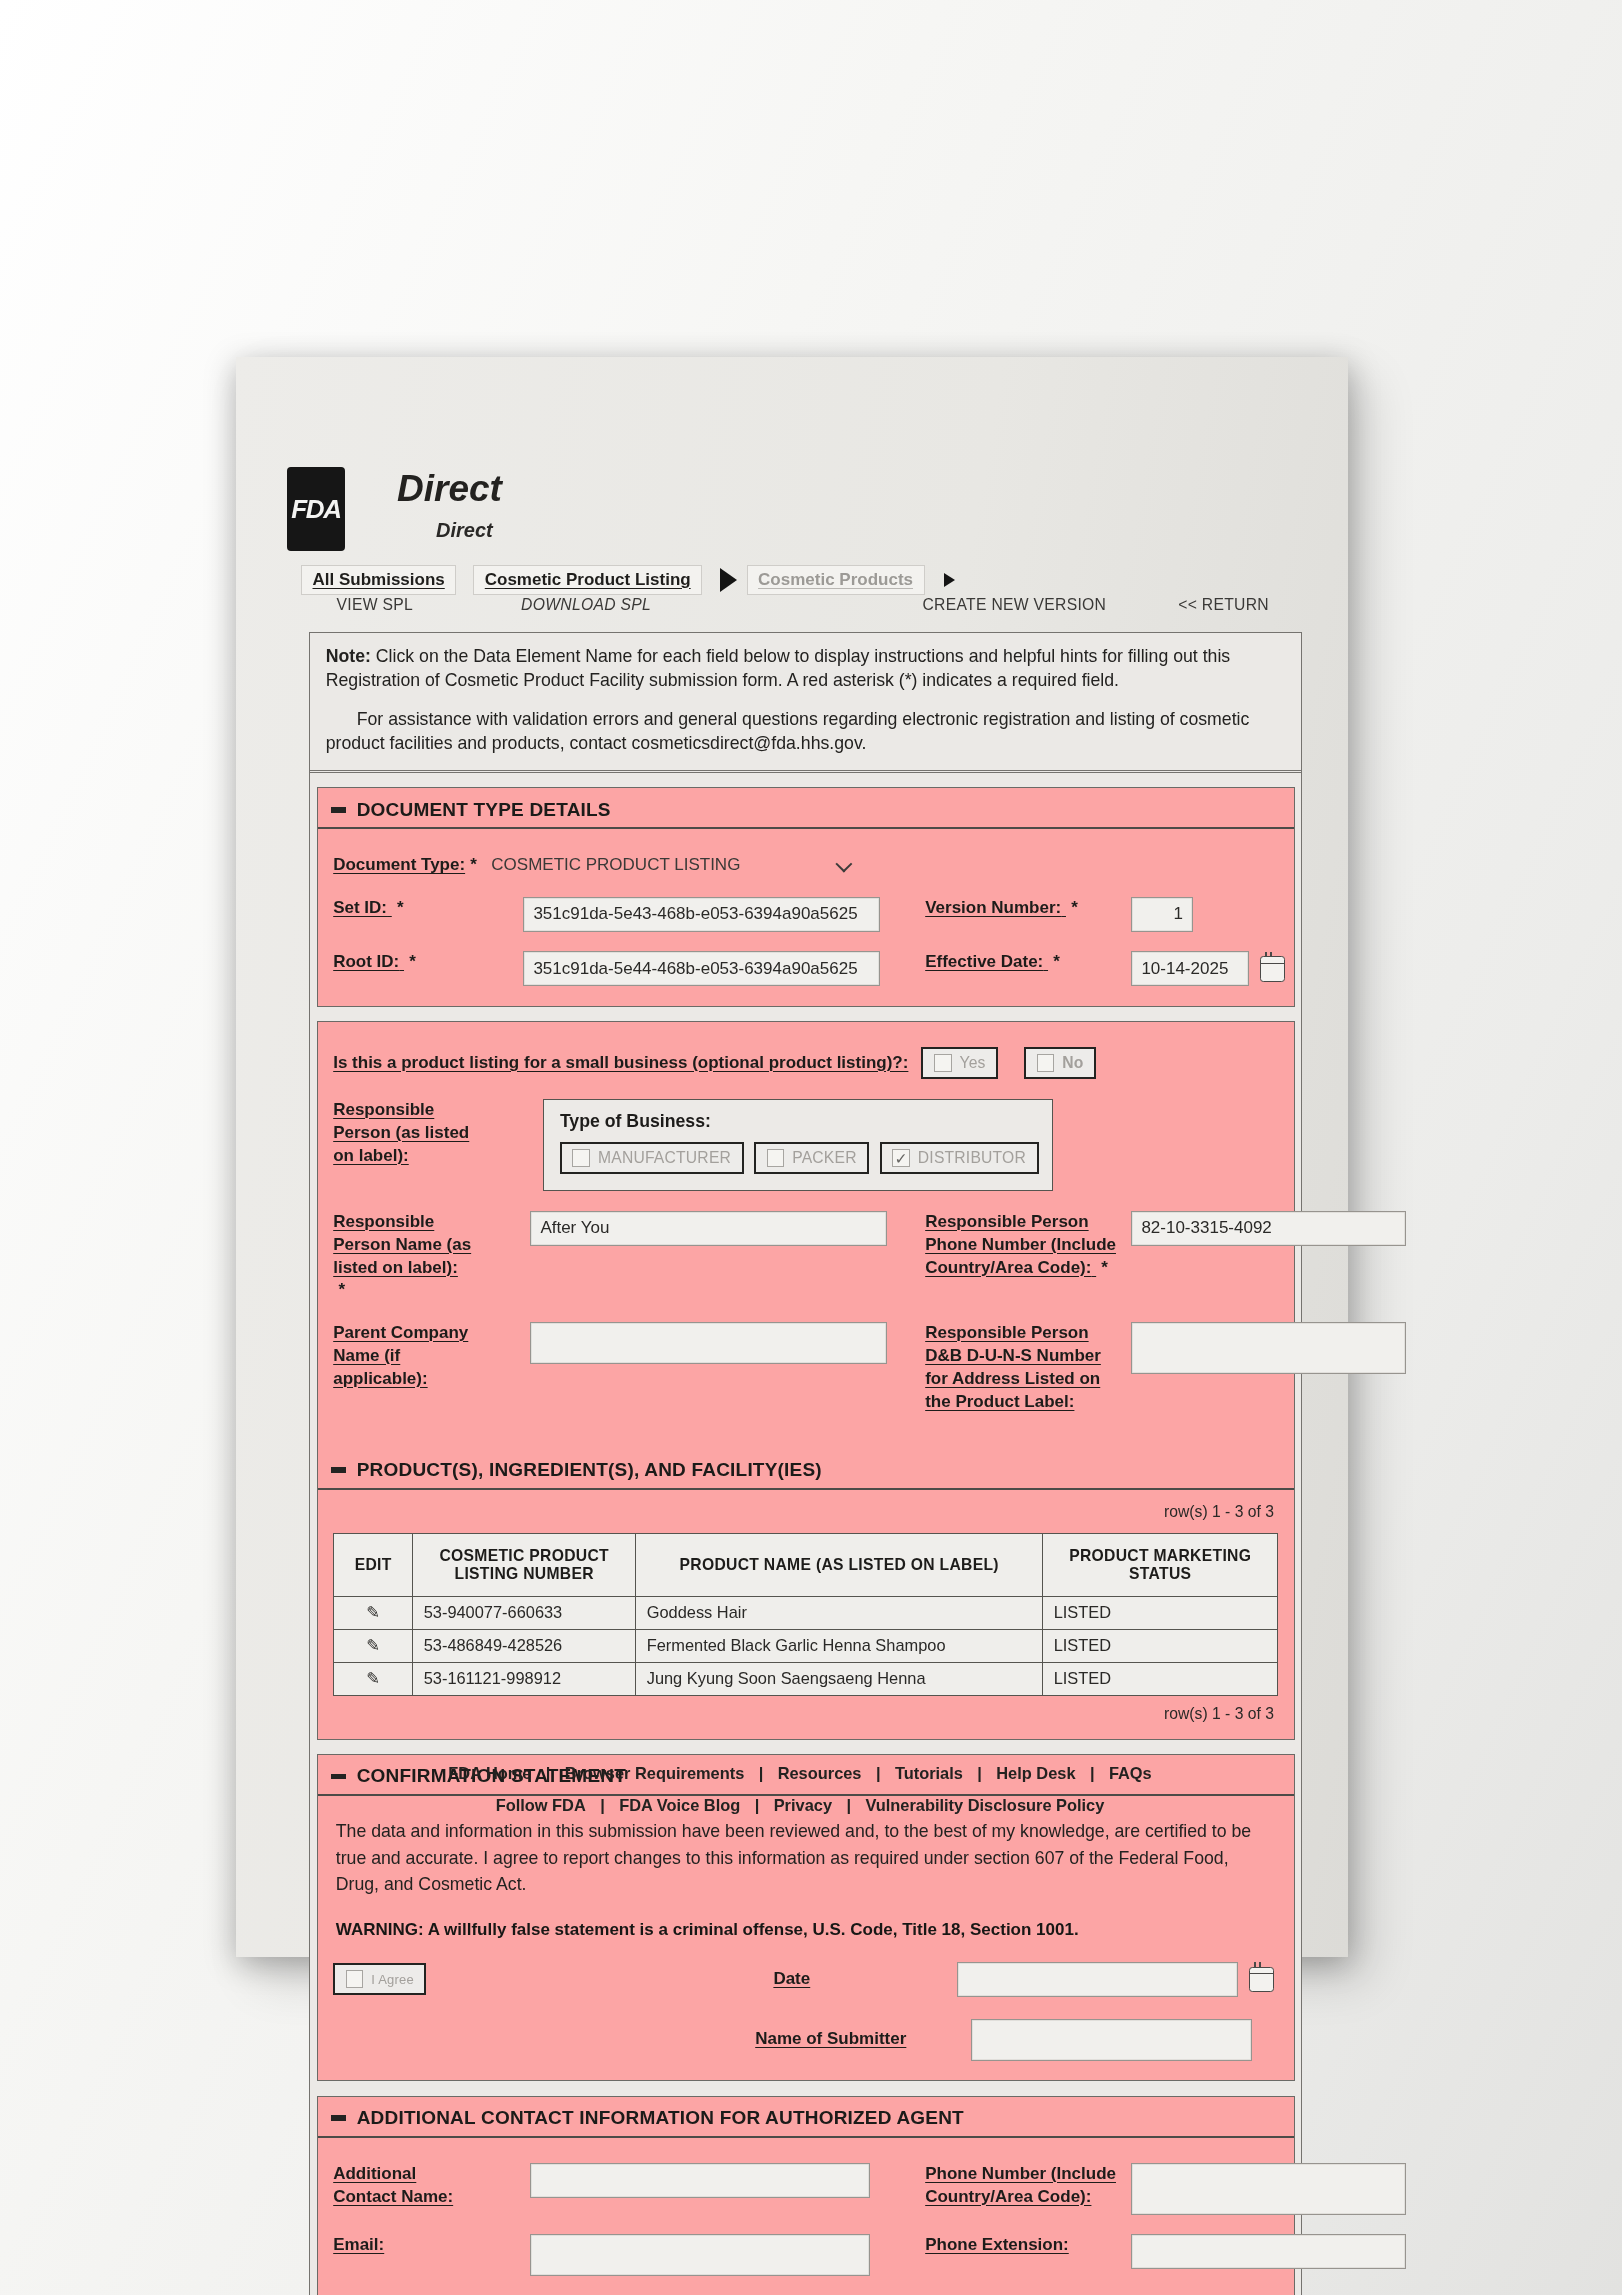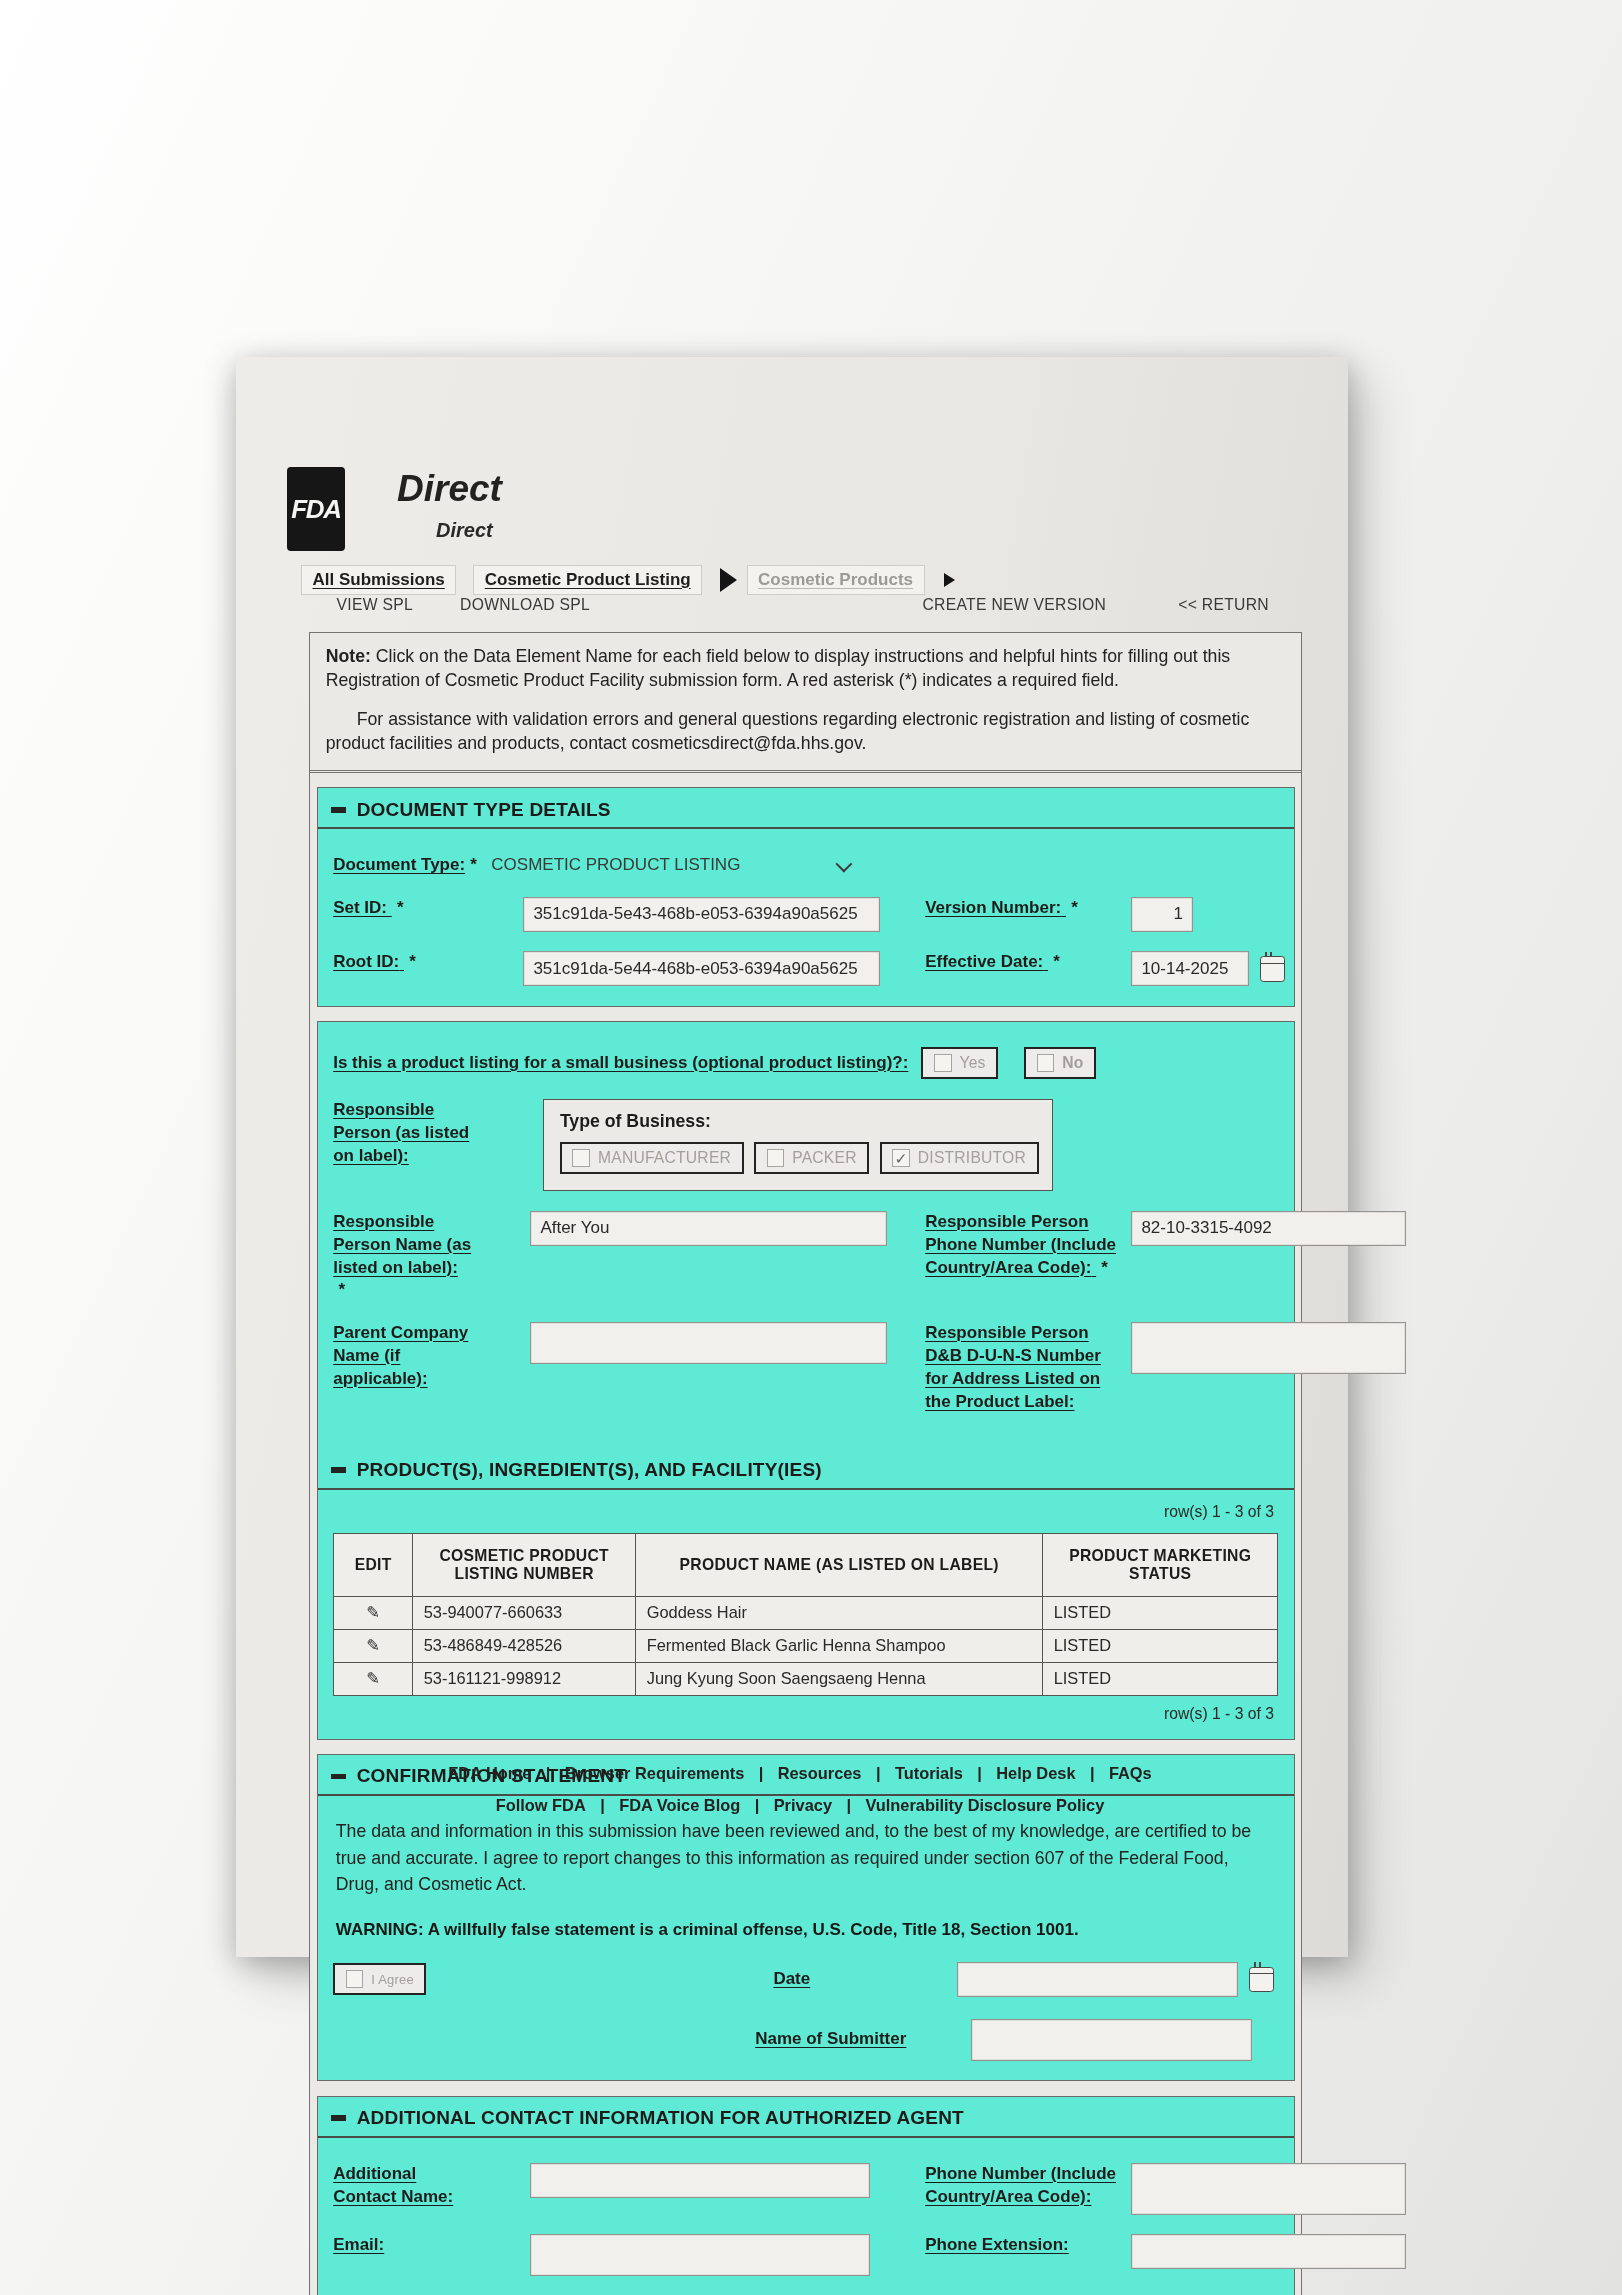--- a/index.html
+++ b/index.html
@@ -22,31 +22,31 @@
   .tabs{position:absolute;left:65px;top:208px;display:flex;align-items:center;gap:17px;}
   .tab{background:#f3f2ef;border:0.7px solid #cfcdc9;padding:3.9px 10.5px;font-weight:bold;font-size:17px;
     text-decoration:underline;text-underline-offset:2.6px;cursor:pointer;white-space:nowrap;text-align:right;}
   .tab.dim{color:#9c9a96;text-decoration-color:#b9b7b3;}
   .tri-big{width:0;height:0;border-top:12.4px solid transparent;border-bottom:12.4px solid transparent;border-left:17px solid #141414;margin:0 -7.9px 0 1.3px;}
   .tri-small{width:0;height:0;border-top:7.9px solid transparent;border-bottom:7.9px solid transparent;border-left:11px solid #141414;margin-left:2.6px;}
   
   .toolbar{position:absolute;left:73px;top:239px;width:993px;display:flex;align-items:center;font-size:15.7px;color:#3a3937;letter-spacing:0.3px;}
   .toolbar .tbtn{cursor:pointer;white-space:nowrap;}
   .tb-view{margin-left:27.5px;}
-  .tb-down{margin-left:47px;}
+  .tb-down{margin-left:108px;font-style:italic;}
   .tb-create{margin-left:auto;}
   .tb-return{margin-left:72px;margin-right:33px;}
   
   .content{position:absolute;left:73px;top:275px;width:993px;border:1.3px solid #75736f;background:#ebe9e6;box-sizing:border-box;}
   .note{padding:10.5px 15.7px 14.4px;border-bottom:3.9px double #75736f;font-size:17.7px;line-height:1.38;color:#232220;}
   .note p{margin:0;}
   .note p + p{margin-top:14.4px;text-indent:31px;}
   .note b{font-weight:bold;}
   
-  .section{margin:14.4px 6.5px;border:1.3px solid #6b6a66;background:#5eead4;}
+  .section{margin:14.4px 6.5px;border:1.3px solid #6b6a66;background:#fca5a5;}
   .section-head{display:flex;align-items:center;gap:10.5px;padding:10.5px 13px 6.5px;border-bottom:2.6px double #4c4b48;}
   .minus-icon{width:15.7px;height:5.9px;background:#242322;flex:none;}
   .section-title{font-weight:bold;font-size:19px;letter-spacing:0.2px;color:#1c1b19;}
   .form-area{padding:5.2px 15.7px 19.6px;}
   .frow{display:flex;align-items:flex-start;margin-top:19.6px;}
   .flabel{font-weight:bold;font-size:17px;line-height:1.35;text-decoration:underline;text-underline-offset:3.3px;text-decoration-thickness:1.3px;color:#1d1c1a;}
   .req{font-weight:bold;margin-left:5.2px;text-decoration:none;display:inline-block;}
   .field{background:#f1f0ed;border:1.3px solid #97948f;box-shadow:inset 0 0 0 0.7px #dbd9d5;
     height:35px;display:flex;align-items:center;padding:0 9.2px;font-size:17px;color:#2a2927;box-sizing:border-box;}
   .field.empty{color:transparent;}

